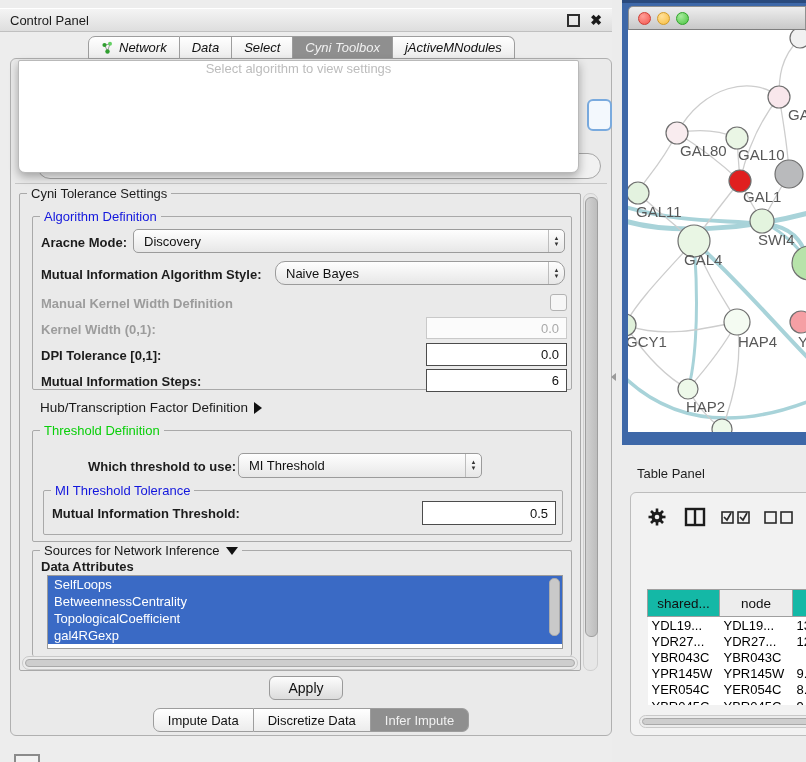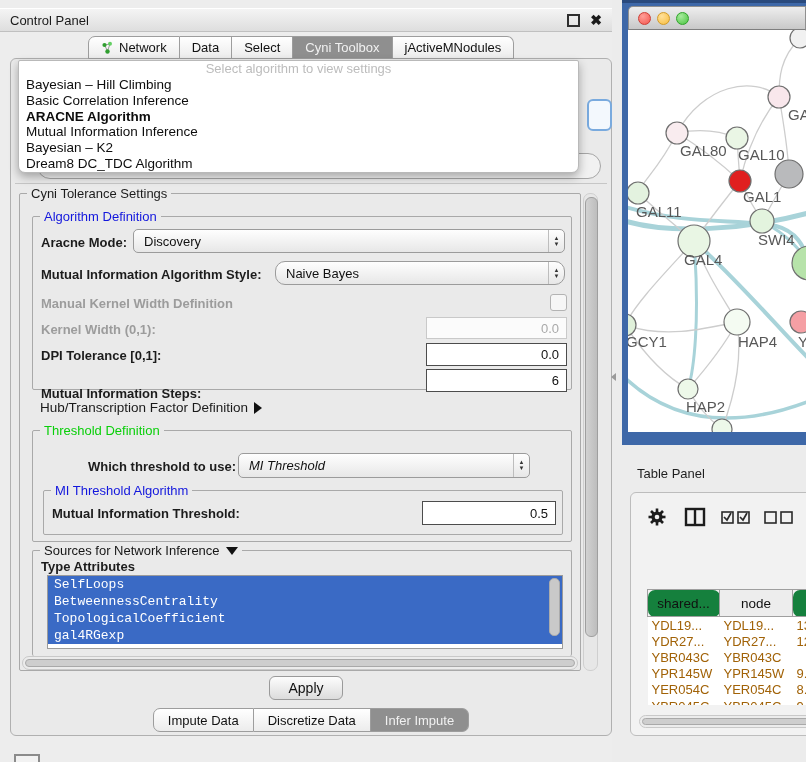--- a/index.html
+++ b/index.html
@@ -20,21 +20,21 @@
     font-size:13px;color:#1a1a1a;
   }
   #cp-titlebar .spacer{flex:1;}
   .float-glyph{width:9px;height:9px;border:2px solid #2e2e2e;display:inline-block;margin-right:10px;}
   .close-glyph{font-size:14px;font-weight:bold;color:#1a1a1a;line-height:9px;}
 
   #tabstrip{left:88px;top:36px;height:23px;display:flex;align-items:stretch;z-index:5;}
   .tab{
     display:flex;align-items:center;gap:5px;padding:0 12px;font-size:13px;color:#111;
     background:linear-gradient(#ffffff,#ececec);
-    border:1px solid #9d9d9d;border-left:none;white-space:nowrap;
+    border:1px solid #9d9d9d;border-left:none;white-space:nowrap;font-style:italic;
   }
   .tab.first{border-left:1px solid #9d9d9d;border-radius:7px 0 0 0;}
   .tab.last{border-radius:0 7px 0 0;}
   .tab.selected{background:#8f8f8f;color:#f1f1f1;}
 
   #outer-panel{
     left:10px;top:58px;width:600px;height:676px;
     border:1px solid #b0b0b0;border-radius:6px;background:#eaeaea;
   }
   
@@ -76,21 +76,21 @@
 
   .checkbox{position:absolute;width:15px;height:15px;border:1px solid #b3b3b3;border-radius:3px;background:#f6f6f6;}
 
   .tri-right{display:inline-block;width:0;height:0;border-left:8px solid #111;border-top:6px solid transparent;border-bottom:6px solid transparent;margin-left:6px;vertical-align:-2px;}
   .tri-down{display:inline-block;width:0;height:0;border-top:8px solid #111;border-left:6px solid transparent;border-right:6px solid transparent;margin-left:6px;vertical-align:0px;}
 
   #attr-list{
     position:absolute;left:14px;top:24px;width:514px;height:72px;
     background:#fff;border:1px solid #9b9b9b;overflow:hidden;
   }
-  .attr-item{height:17px;line-height:17px;font-size:13px;color:#fff;background:#3a6ac5;padding-left:6px;font-family:Liberation Mono, monospace;}
+  .attr-item{height:17px;line-height:17px;font-size:13px;color:#fff;background:#3a6ac5;padding-left:6px;}
   #attr-vscroll{position:absolute;right:2px;top:2px;width:9px;height:56px;background:#c9c9c9;border:1px solid #ababab;border-radius:5px;}
 
   .hscroll{position:absolute;background:#ececec;border:1px solid #c9c9c9;border-radius:7px;box-sizing:border-box;}
   .hscroll .thumb{position:absolute;left:2px;top:2px;bottom:2px;background:#cecece;border:1px solid #a9a9a9;border-radius:5px;}
 
   #settings-vscroll{left:583px;top:193px;width:15px;height:478px;background:#e7e7e7;border:1px solid #cfcfcf;border-radius:7px;box-sizing:border-box;z-index:6;}
   #settings-vscroll .thumb{position:absolute;left:1px;top:3px;width:11px;height:438px;background:linear-gradient(90deg,#d2d2d2,#bdbdbd);border:1px solid #9f9f9f;border-radius:6px;}
 
   #apply-btn{
     left:258px;top:617px;width:74px;height:24px;
@@ -137,24 +137,24 @@
     left:630px;top:492px;width:200px;height:244px;
     background:#f2f2f2;border:1px solid #bdbdbd;border-radius:6px;box-sizing:border-box;
   }
   #table-toolbar{position:absolute;left:0;top:6px;width:176px;height:36px;display:flex;align-items:center;}
   .tool{display:flex;align-items:center;justify-content:center;}
   #the-table{position:absolute;left:8px;top:48px;width:200px;border-collapse:collapse;table-layout:fixed;}
   #the-table th{
     height:24px;font-size:13.5px;font-weight:normal;color:#111;
     border:1px solid #9f9f9f;text-align:center;overflow:hidden;white-space:nowrap;
   }
-  #the-table th.hl{background:#15803d;border-radius:7px;}
+  #the-table th.hl{background:#14b8a6;}
   #the-table th.plain{background:#ededed;}
   #the-table td{
-    height:16.2px;font-size:13px;color:#a16207;background:#fff;padding:0 0 0 4px;
+    height:16.2px;font-size:13px;color:#000000;background:#fff;padding:0 0 0 4px;
     white-space:nowrap;overflow:hidden;border:none;
   }
   #table-clip{position:absolute;left:8px;top:48px;width:200px;height:164px;overflow:hidden;}
   #table-hscroll{left:8px;top:222px;width:186px;height:13px;}
 
   svg text{font-family:"Liberation Sans",sans-serif;}
 </style>
 </head>
 <body>
 
@@ -229,56 +229,56 @@
         <span class="lbl gray" style="left:8px;top:105px;">Kernel Width (0,1):</span>
         <div class="field disabled" style="left:393px;top:100px;width:141px;height:22px;">
           <span>0.0</span>
         </div>
 
         <span class="lbl" style="left:8px;top:131px;">DPI Tolerance [0,1]:</span>
         <div class="field" style="left:393px;top:126px;width:141px;height:23px;">
           <span>0.0</span>
         </div>
 
-        <span class="lbl" style="left:8px;top:157px;margin-top:12px;">Mutual Information Steps:</span>
+        <span class="lbl" style="left:8px;top:157px;">Mutual Information Steps:</span>
         <div class="field" style="left:393px;top:152px;width:141px;height:23px;">
           <span>6</span>
         </div>
       </div>
 
       <span class="lbl normal" style="left:20px;top:206px;font-size:13.5px;">
         <span>Hub/Transcription Factor Definition</span><span class="tri-right"></span>
       </span>
 
       <div class="group" style="left:12px;top:236px;width:540px;height:112px;">
         <span class="legend green">Threshold Definition</span>
 
         <span class="lbl" style="left:55px;top:28px;">Which threshold to use:</span>
-        <div class="combo" style="left:205px;top:22px;width:292px;height:25px;font-style:italic;">
+        <div class="combo" style="left:205px;top:22px;width:244px;height:25px;">
           <span class="val">MI Threshold</span>
           <span class="stepper">
               <span>▲</span>
               <span>▼</span>
             </span>
         </div>
 
         <div class="group" style="left:10px;top:59px;width:520px;height:45px;">
-          <span class="legend blue">MI Threshold Algorithm</span>
+          <span class="legend blue">MI Threshold Tolerance</span>
           <span class="lbl" style="left:8px;top:15px;">Mutual Information Threshold:</span>
           <div class="field" style="left:378px;top:10px;width:134px;height:24px;">
             <span>0.5</span>
           </div>
         </div>
       </div>
 
       <div class="group" style="left:12px;top:356px;width:540px;height:106px;border-bottom:none;">
         <span class="legend" style="color:#161616;">
           <span>Sources for Network Inference</span><span class="tri-down"></span>
         </span>
-        <span class="lbl" style="left:8px;top:8px;">Type Attributes</span>
+        <span class="lbl" style="left:8px;top:8px;">Data Attributes</span>
         <div id="attr-list">
           <div id="attr-items">
               <div class="attr-item">SelfLoops</div>
               <div class="attr-item">BetweennessCentrality</div>
               <div class="attr-item">TopologicalCoefficient</div>
               <div class="attr-item">gal4RGexp</div>
             </div>
           <div id="attr-vscroll"></div>
         </div>
       </div>
@@ -304,28 +304,20 @@
       </div>
     </div>
   </div>
 
   <div id="settings-vscroll" class="abs">
     <div class="thumb"></div>
   </div>
 
   <div id="algo-dropdown" class="abs">
     <div id="algo-placeholder">Select algorithm to view settings</div>
-    <div id="algo-items">
-        <div class="algo-item">Bayesian – Hill Climbing</div>
-        <div class="algo-item">Basic Correlation Inference</div>
-        <div class="algo-item bold">ARACNE Algorithm</div>
-        <div class="algo-item">Mutual Information Inference</div>
-        <div class="algo-item">Bayesian – K2</div>
-        <div class="algo-item">Dream8 DC_TDC Algorithm</div>
-      </div>
   </div>
 
   <div id="splitter-arrow" class="abs"></div>
   <div id="mini-icon" class="abs"></div>
 </div>
 
 <div id="net-frame" class="abs"></div>
 
 <div id="net-titlebar" class="abs">
   <span class="light" id="light-close" style="background: radial-gradient(circle at 35% 30%, rgb(255, 158, 151), rgb(244, 86, 78)); border: 1px solid rgb(206, 62, 53);"></span>

